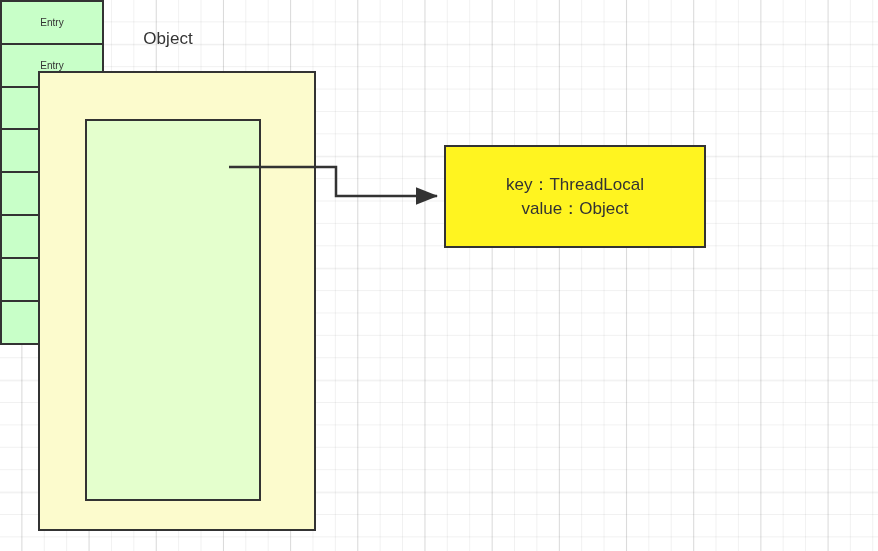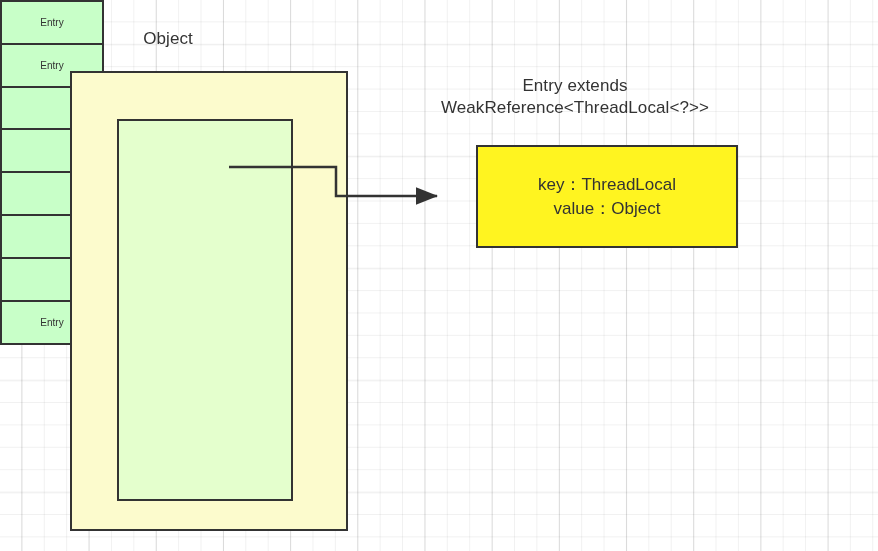--- a/index.html
+++ b/index.html
@@ -36,21 +36,20 @@
     line-height: 22px;
     text-align: center;
     white-space: pre;
     letter-spacing: 0.1px;
   }
 
   .box {
     position: absolute;
     box-sizing: border-box;
     border: 2.5px solid #333333;
-    margin-left: 32px;
   }
 
   #thread-box {
     left: 38px;
     top: 71px;
     width: 278px;
     height: 460px;
     background: #fcfbcd;
   }
   #tlm-box {
@@ -159,22 +158,20 @@
         <span></span>
       </div>
     <div class="entry-cell">
         <span></span>
       </div>
     <div class="entry-cell">
         <span>Entry</span>
       </div>
   </div>
 
-  <div class="lbl" id="entry-type-label">Entry extends
-WeakReference&lt;ThreadLocal&lt;?&gt;&gt;</div>
 
   <div class="box" id="entry-detail-box">
     <div id="entry-detail-text">key：ThreadLocal
 value：Object</div>
   </div>
 
   <svg id="arrow-svg" viewBox="0 0 878 551">
     <defs>
       <marker id="arrowhead" markerWidth="9" markerHeight="7" refX="8.5" refY="3.5" orient="auto" markerUnits="strokeWidth">
         <polygon points="0 0, 9 3.5, 0 7" fill="#333333"></polygon>

